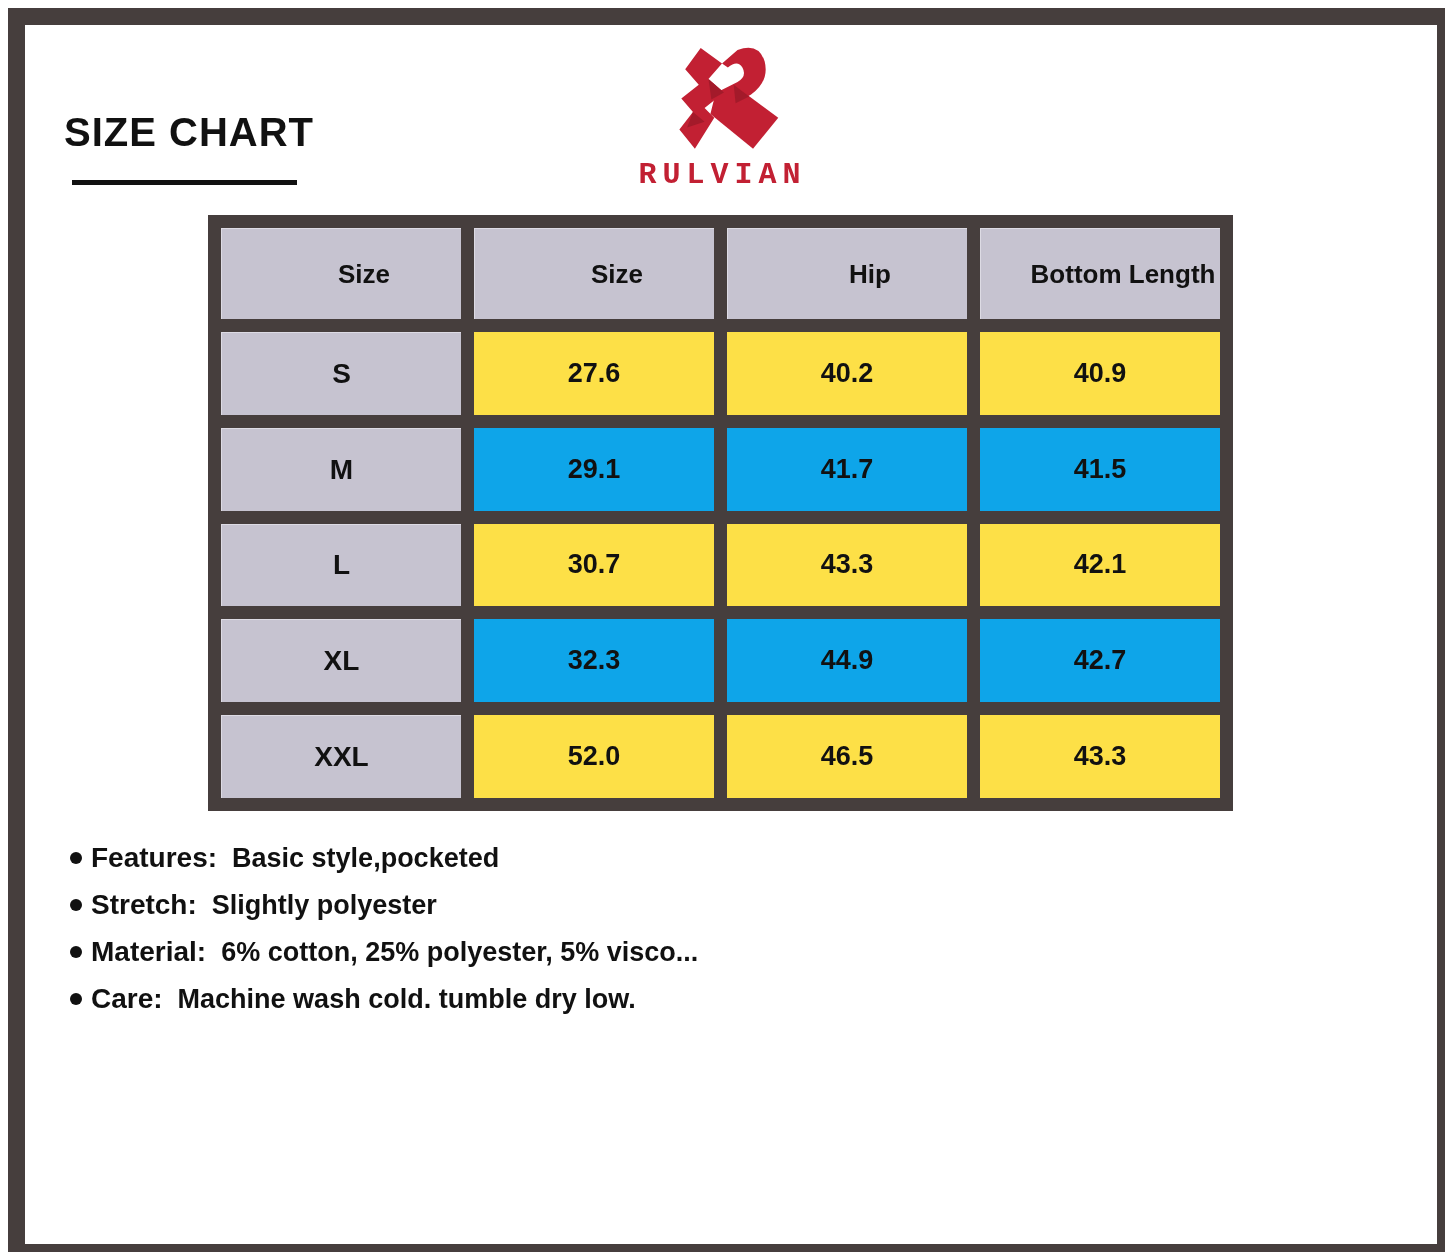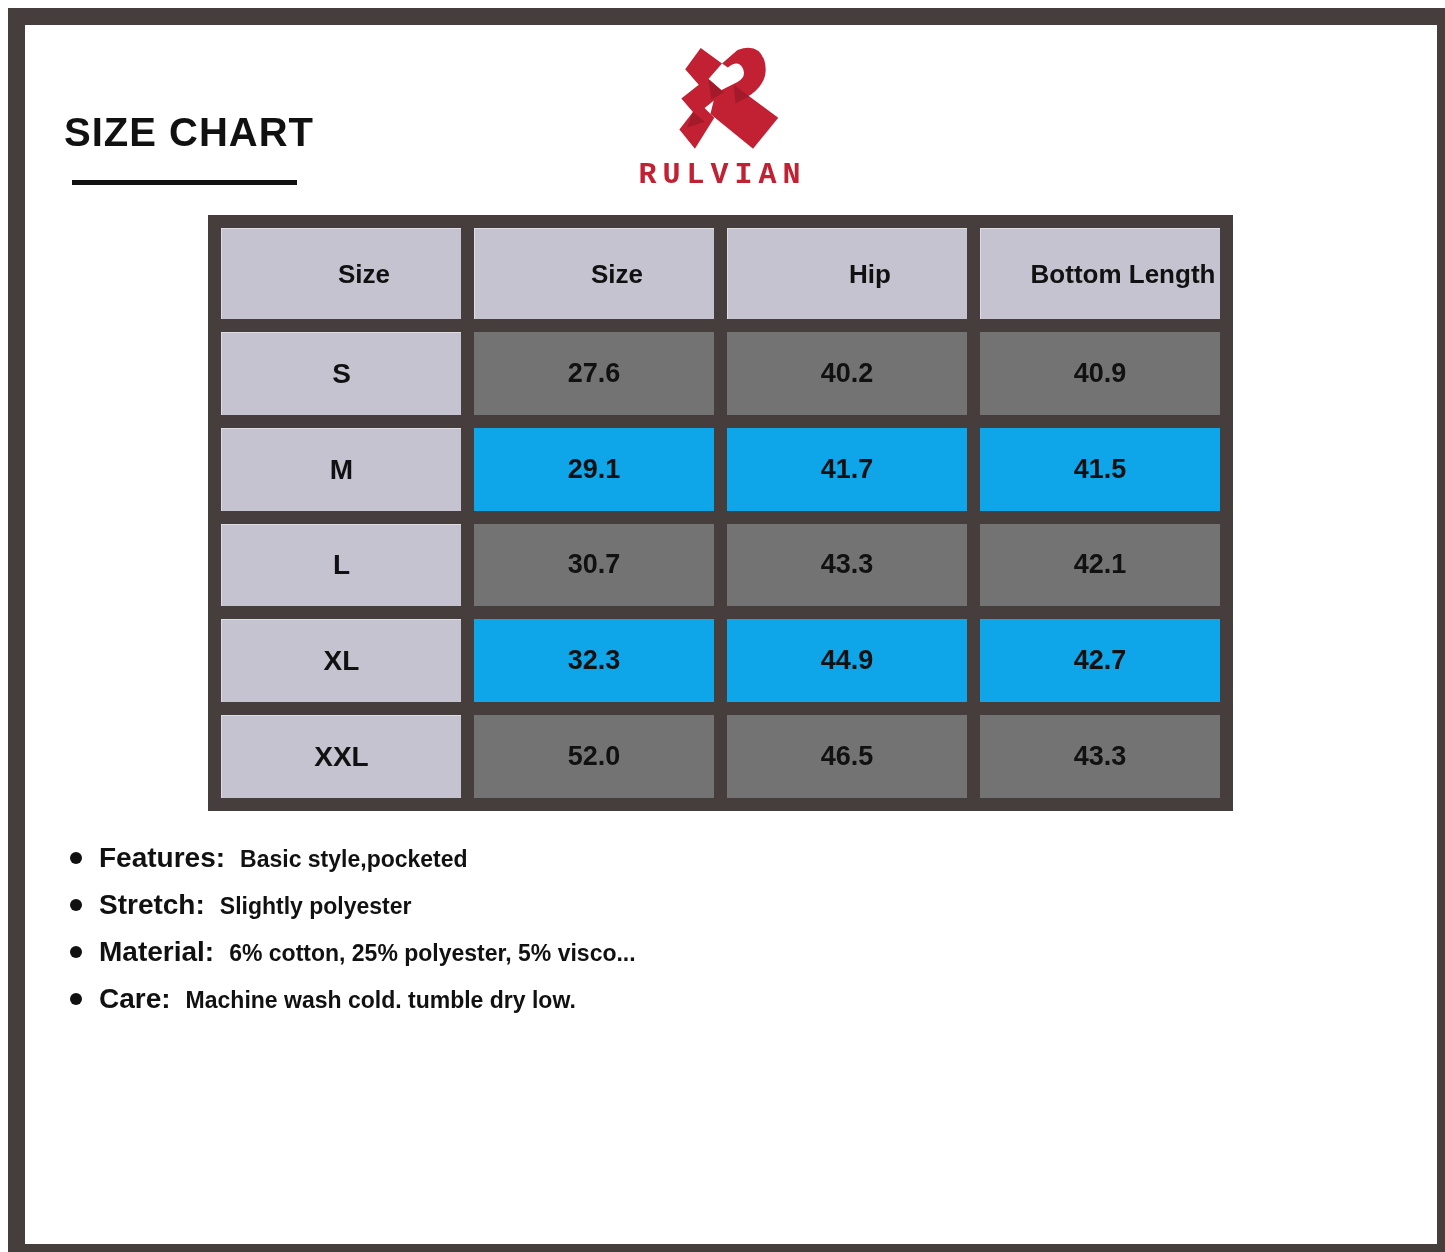--- a/index.html
+++ b/index.html
@@ -42,33 +42,33 @@
     font-weight:bold;color:#111111;
   }
   table.size-chart thead th{
     background:#c6c3d0;height:88px;font-size:26px;
     border-top:1px solid #dddbe4;border-left:1px solid #dddbe4;padding-left:46px;
   }
   table.size-chart tbody th.rowlabel{
     background:#c6c3d0;font-size:28px;
     border-top:1px solid #dddbe4;border-left:1px solid #dddbe4;
   }
-  table.size-chart tbody td{background:#737373;font-size:27px;}
+  table.size-chart tbody td{background:#fde047;font-size:27px;}
   table.size-chart tbody tr.alt td{background:#0ea5e9;}
   
   .details{
     position:absolute;left:70px;top:842px;margin:0;padding:0;list-style:none;
   }
   .details li{display:flex;align-items:baseline;margin-bottom:15px;}
   .dot{
     width:12px;height:12px;border-radius:50%;background:#111111;
     flex:0 0 12px;align-self:center;margin-right:9px;
   }
-  .dlabel{font-size:28px;font-weight:bold;white-space:pre;margin-left:8px;}
-  .dvalue{font-size:23px;font-weight:bold;margin-left:15px;white-space:pre;}
+  .dlabel{font-size:28px;font-weight:bold;white-space:pre;}
+  .dvalue{font-size:27px;font-weight:bold;margin-left:15px;white-space:pre;}
 </style>
 </head>
 <body>
 
 <div class="frame"></div>
 
 <div class="title">SIZE CHART</div>
 <div class="title-underline"></div>
 
 <div class="logo">

